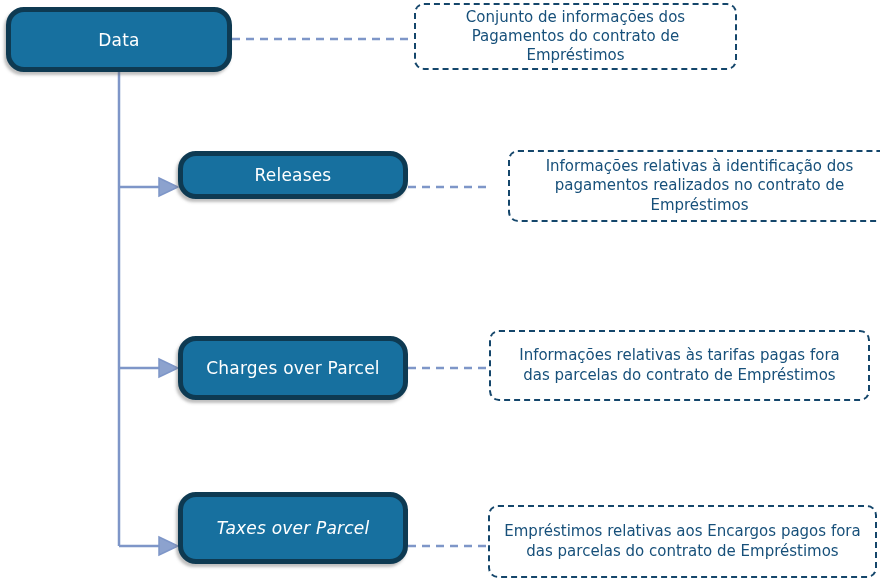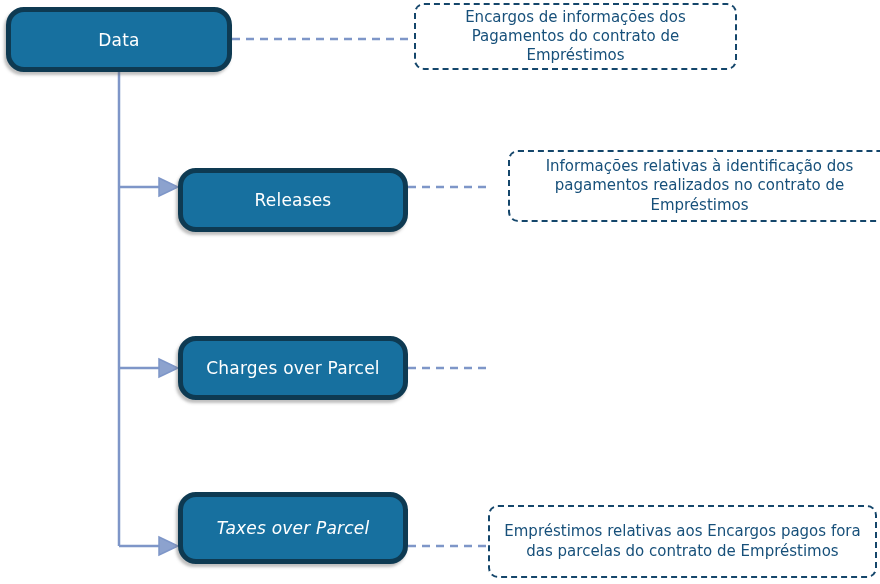--- a/index.html
+++ b/index.html
@@ -67,21 +67,21 @@
     display: flex;
     align-items: center;
     justify-content: center;
     text-align: center;
     color: var(--note-text);
     font-size: 15px;
     line-height: 1.28;
     padding: 2px 14px;
   }
   .node-data     { left: 6px;   top: 7px;   width: 226px; height: 65px; }
-  .node-releases { left: 178px; top: 168px; width: 230px; height: 64px; }
+  .node-releases { left: 178px; top: 151px; width: 230px; height: 48px; }
   .node-charges  { left: 178px; top: 336px; width: 230px; height: 64px; }
   .node-taxes    { left: 178px; top: 492px; width: 230px; height: 72px; font-style: italic; }
   .note-data     { left: 414px; top: 3px;   width: 323px; height: 67px; }
   .note-releases { left: 508px; top: 150px; width: 383px; height: 72px; }
   .note-charges  { left: 489px; top: 330px; width: 381px; height: 71px; }
   .note-taxes    { left: 488px; top: 505px; width: 389px; height: 73px; }
 </style>
 </head>
 <body>
 
@@ -102,35 +102,38 @@
     <polygon class="head" points="159,178 178,187 159,196"></polygon>
     <polygon class="head" points="159,359 178,368 159,377"></polygon>
     <polygon class="head" points="159,537 178,546 159,555"></polygon>
   </svg>
 
   <div class="node node-data">
     <span>Data</span>
   </div>
 
   <div class="note note-data">
-    <span>Encargos de informações dos Pagamentos do contrato de Empréstimos</span>
+    <span>Conjunto de informações dos Pagamentos do contrato de Empréstimos</span>
   </div>
 
   <div class="node node-releases">
     <span>Releases</span>
   </div>
 
   <div class="note note-releases">
     <span>Informações relativas à identificação dos pagamentos realizados no contrato de Empréstimos</span>
   </div>
 
   <div class="node node-charges">
     <span>Charges over Parcel</span>
   </div>
 
+  <div class="note note-charges">
+    <span>Informações relativas às tarifas pagas fora das parcelas do contrato de Empréstimos</span>
+  </div>
 
   <div class="node node-taxes">
     <span>Taxes over Parcel</span>
   </div>
 
   <div class="note note-taxes">
     <span>Empréstimos relativas aos Encargos pagos fora das parcelas do contrato de Empréstimos</span>
   </div>
 
 </div>

